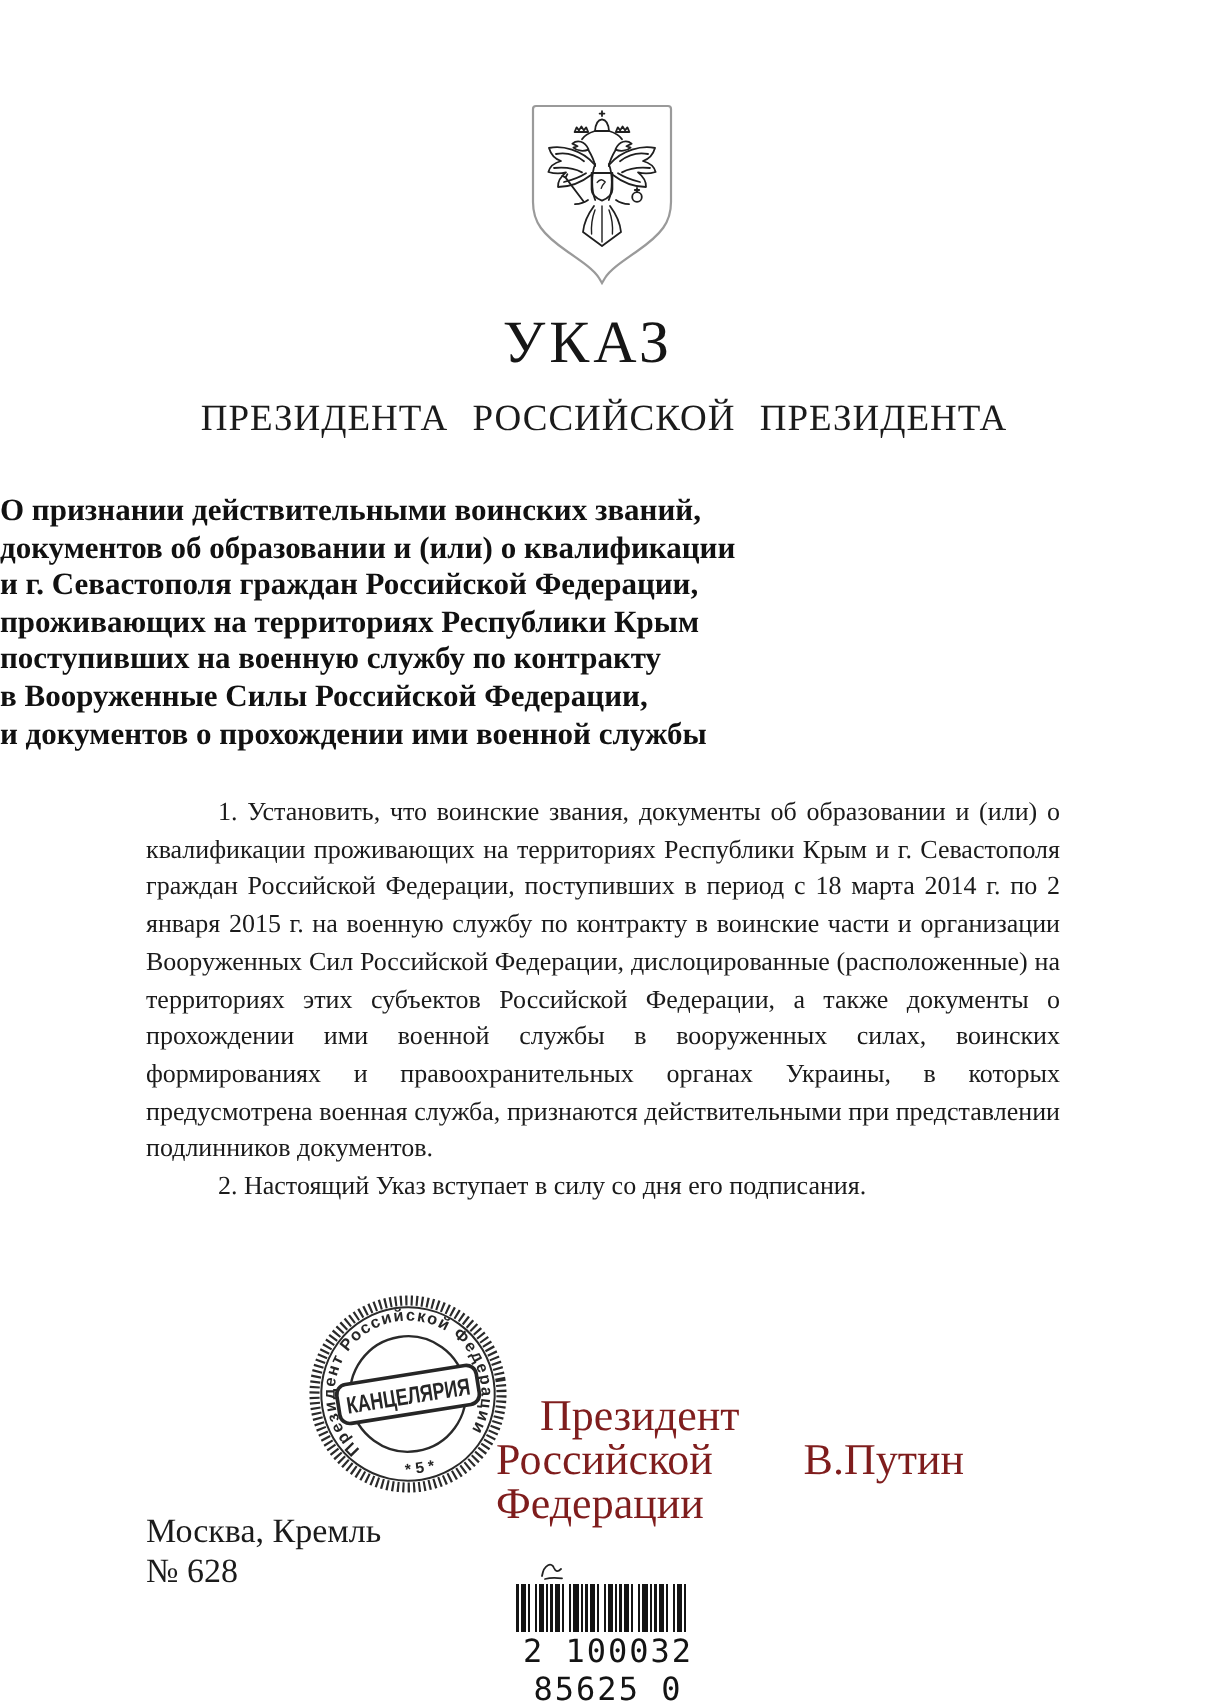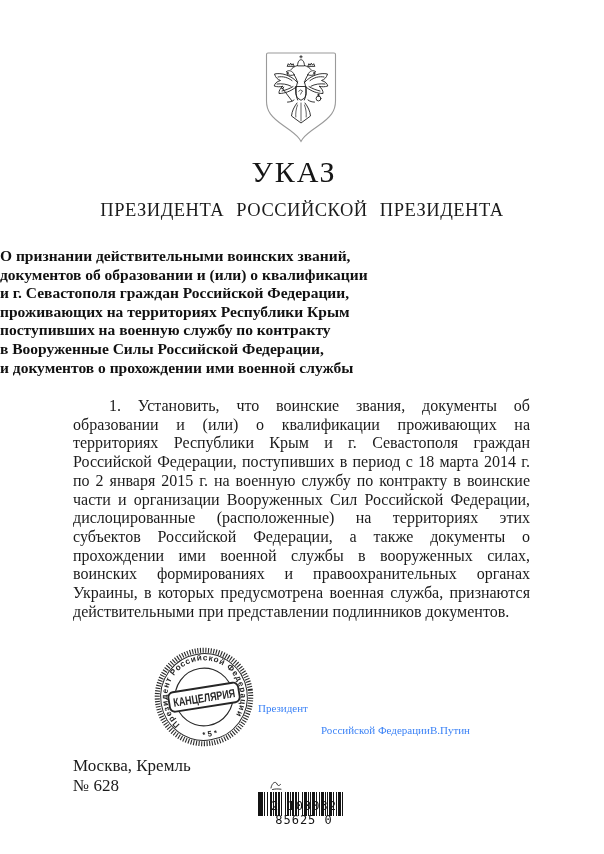--- a/index.html
+++ b/index.html
@@ -20,26 +20,26 @@
   .decree-subtitle{
     position:absolute;left:0;top:200px;width:604px;
     text-align:center;font-size:18.5px;letter-spacing:0.5px;word-spacing:7px;color:#1b1b1b;
   }
   .decree-heading{
     position:absolute;left:0;top:247px;width:604px;
     font-weight:bold;font-size:15.5px;line-height:18.6px;color:#111;
   }
   .body-text{
     position:absolute;left:73px;top:397px;width:457px;
-    font-size:16px;line-height:18.7px;text-align:justify;color:#1b1b1b;
+    font-size:13px;line-height:18.7px;text-align:justify;color:#1b1b1b;
   }
   .body-text p{margin:0;text-indent:36px;}
   .signature{
-    position:absolute;left:236px;top:697px;width:234px;
-    font-size:11px;line-height:22px;color:#3b82f6;
+    position:absolute;left:248px;top:697px;width:234px;
+    font-size:22px;line-height:22px;color:#7f1d1d;
   }
   .signature .office-1{padding-left:22px;}
   .signature .office-2{display:flex;justify-content:flex-end;}
   .stamp{
     position:absolute;left:149px;top:642px;width:110px;height:110px;
     transform:rotate(-9deg);
   }
   .issued{
     position:absolute;left:73px;top:756px;
     font-size:17px;line-height:20px;color:#1b1b1b;
@@ -50,22 +50,22 @@
     position:absolute;left:0;top:13px;width:86px;height:24px;
     background:repeating-linear-gradient(90deg,
       #141414 0px,#141414 1.5px,#fff 1.5px,#fff 2.5px,
       #141414 2.5px,#141414 5px,#fff 5px,#fff 6px,
       #141414 6px,#141414 7px,#fff 7px,#fff 9.5px,
       #141414 9.5px,#141414 10.5px,#fff 10.5px,#fff 11.5px,
       #141414 11.5px,#141414 14.2px,#fff 14.2px,#fff 15.2px,
       #141414 15.2px,#141414 16.2px,#fff 16.2px,#fff 17.2px);
   }
   .barcode .digits{
-    position:absolute;left:-4px;top:20px;width:100px;text-align:center;
-    font-family:"DejaVu Sans Mono", monospace;font-size:12px;letter-spacing:1px;color:#141414;
+    position:absolute;left:-4px;top:37px;width:100px;text-align:center;
+    font-family:"DejaVu Sans Mono", monospace;font-size:16px;letter-spacing:1px;color:#141414;
   }
 </style>
 </head>
 <body>
 
 <div class="page">
 
   <div class="emblem">
     <svg viewBox="0 0 80 92" width="80" height="92">
       <path d="M7,2 H73 Q74.5,2 74.5,3.5 V50 C74.5,60 70,66 57,75 C49,80.5 44,84 41.5,88 L40,90.5 L38.5,88 C36,84 31,80.5 23,75 C10,66 5.5,60 5.5,50 V3.5 Q5.5,2 7,2 Z" fill="#ffffff" stroke="#9a9a9a" stroke-width="1.1"></path>
@@ -115,20 +115,21 @@
     <div>документов об образовании и (или) о квалификации</div>
     <div>и г. Севастополя граждан Российской Федерации,</div>
     <div>проживающих на территориях Республики Крым</div>
     <div>поступивших на военную службу по контракту</div>
     <div>в Вооруженные Силы Российской Федерации,</div>
     <div>и документов о прохождении ими военной службы</div>
   </div>
 
   <div class="body-text">
     <p>1. Установить, что воинские звания, документы об образовании и (или) о квалификации проживающих на территориях Республики Крым и г. Севастополя граждан Российской Федерации, поступивших в период с 18 марта 2014 г. по 2 января 2015 г. на военную службу по контракту в воинские части и организации Вооруженных Сил Российской Федерации, дислоцированные (расположенные) на территориях этих субъектов Российской Федерации, а также документы о прохождении ими военной службы в вооруженных силах, воинских формированиях и правоохранительных органах Украины, в которых предусмотрена военная служба, признаются действительными при представлении подлинников документов.</p>
+    <p>2. Настоящий Указ вступает в силу со дня его подписания.</p>
   </div>
 
   <div class="signature">
     <div class="office-1">Президент</div>
     <div class="office-2">
       <span>Российской Федерации</span>
       <span>В.Путин</span>
     </div>
   </div>
 

